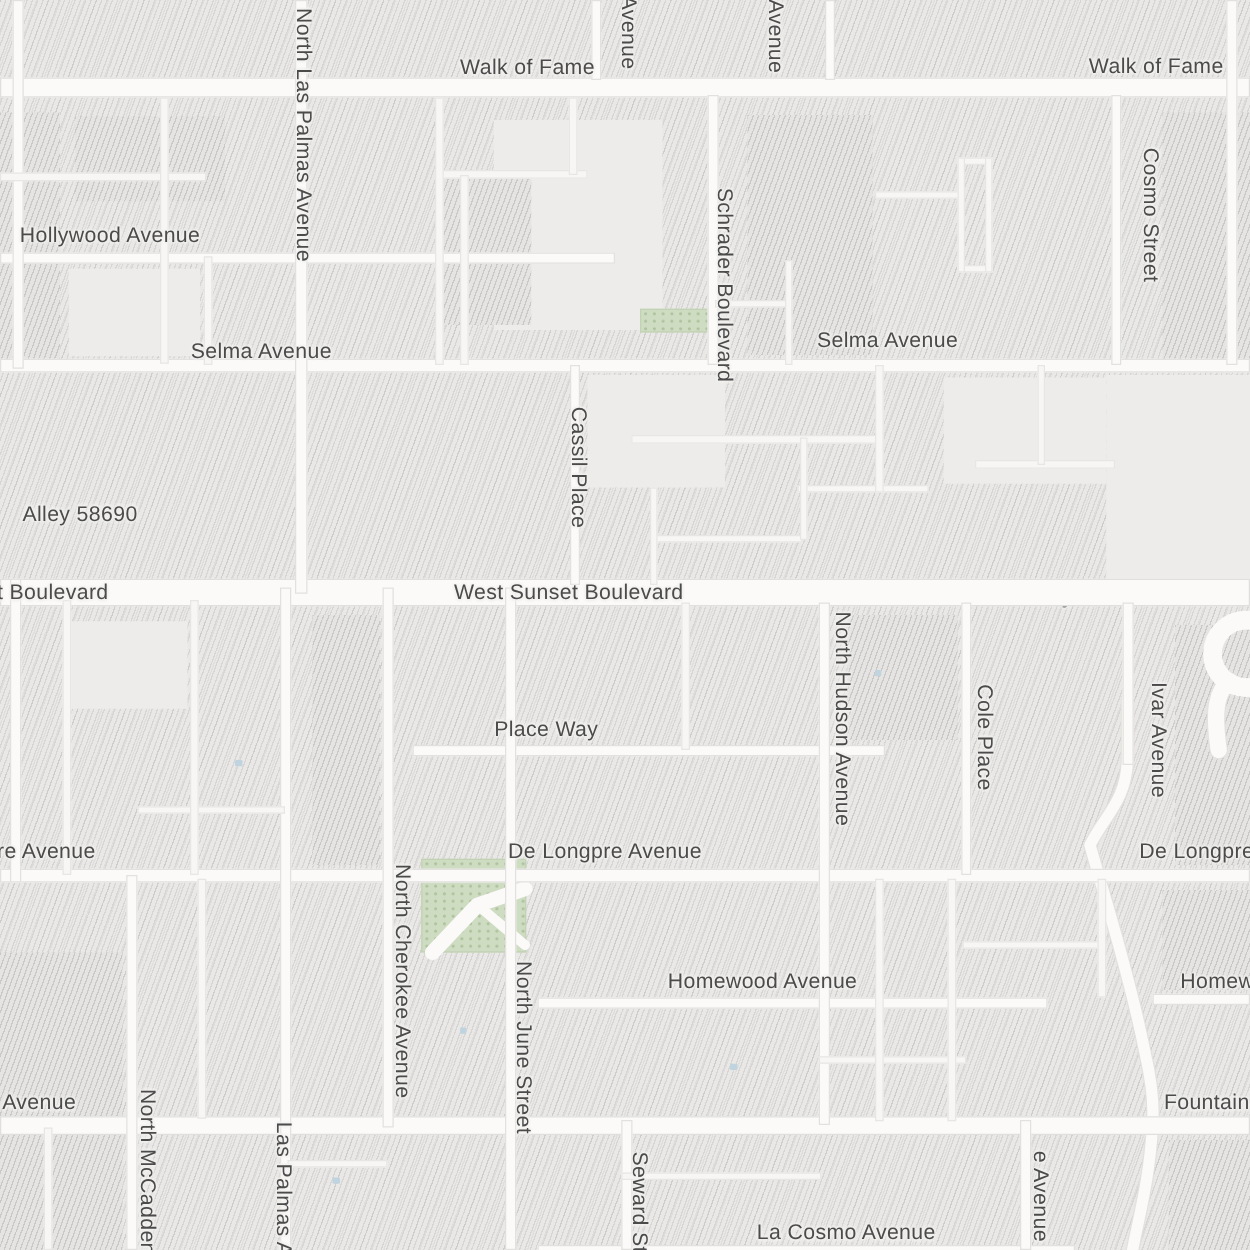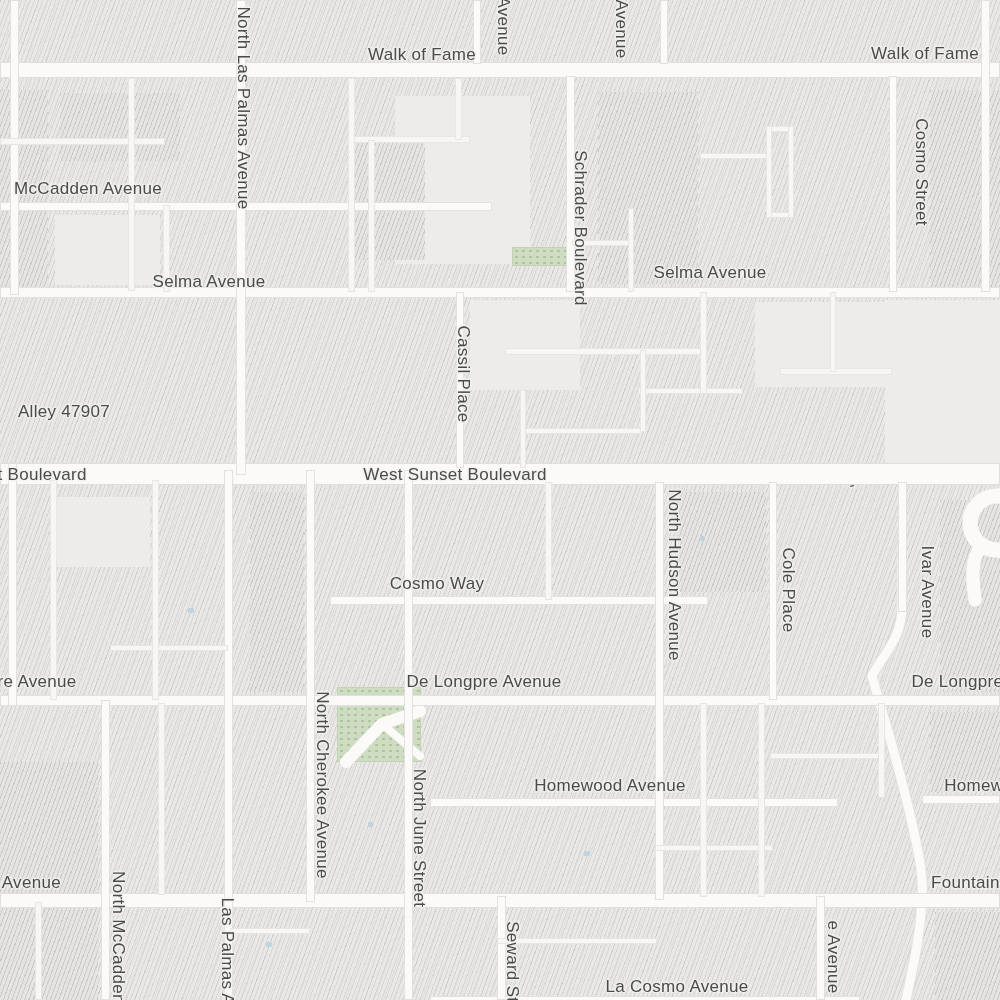--- a/index.html
+++ b/index.html
@@ -133,27 +133,27 @@
     <div class="road minor" style="left: 758px; top: 703px; width: 7px; height: 194px;"></div>
     <div class="road minor" style="left: 878px; top: 703px; width: 7px; height: 95px;"></div>
     <div class="road minor" style="left: 35px; top: 902px; width: 7px; height: 98px;"></div>
     <div class="pool" style="left: 188px; top: 608px; width: 6px; height: 5px;"></div>
     <div class="pool" style="left: 266px; top: 942px; width: 6px; height: 5px;"></div>
     <div class="pool" style="left: 584px; top: 851px; width: 6px; height: 5px;"></div>
     <div class="pool" style="left: 700px; top: 536px; width: 5px; height: 5px;"></div>
     <div class="pool" style="left: 368px; top: 822px; width: 5px; height: 5px;"></div>
     <div class="lbl" style="left: 422px; top: 54px;">Walk of Fame</div>
     <div class="lbl" style="left: 925px; top: 53px;">Walk of Fame</div>
-    <div class="lbl" style="left: 88px; top: 188px;">McCadden Avenue</div>
+    <div class="lbl" style="left: 88px; top: 188px;">Hollywood Avenue</div>
     <div class="lbl" style="left: 209px; top: 281px;">Selma Avenue</div>
     <div class="lbl" style="left: 710px; top: 272px;">Selma Avenue</div>
-    <div class="lbl" style="left: 64px; top: 411px;">Alley 47907</div>
+    <div class="lbl" style="left: 64px; top: 411px;">Alley 58690</div>
     <div class="lbl" style="left: -5px; top: 474px;">West Sunset Boulevard</div>
     <div class="lbl" style="left: 455px; top: 474px;">West Sunset Boulevard</div>
-    <div class="lbl" style="left: 437px; top: 583px;">Cosmo Way</div>
+    <div class="lbl" style="left: 437px; top: 583px;">Place Way</div>
     <div class="lbl" style="left: -1px; top: 681px;">De Longpre Avenue</div>
     <div class="lbl" style="left: 484px; top: 681px;">De Longpre Avenue</div>
     <div class="lbl" style="left: 989px; top: 681px;">De Longpre Avenue</div>
     <div class="lbl" style="left: 610px; top: 785px;">Homewood Avenue</div>
     <div class="lbl" style="left: 1020px; top: 785px;">Homewood Avenue</div>
     <div class="lbl" style="left: -5px; top: 882px;">Fountain Avenue</div>
     <div class="lbl" style="left: 997px; top: 882px;">Fountain Avenue</div>
     <div class="lbl" style="left: 677px; top: 986px;">La Cosmo Avenue</div>
     <div class="lbl v" style="left: 243px; top: 108px;">North Las Palmas Avenue</div>
     <div class="lbl v" style="left: 503px; top: 26px;">Avenue</div>

